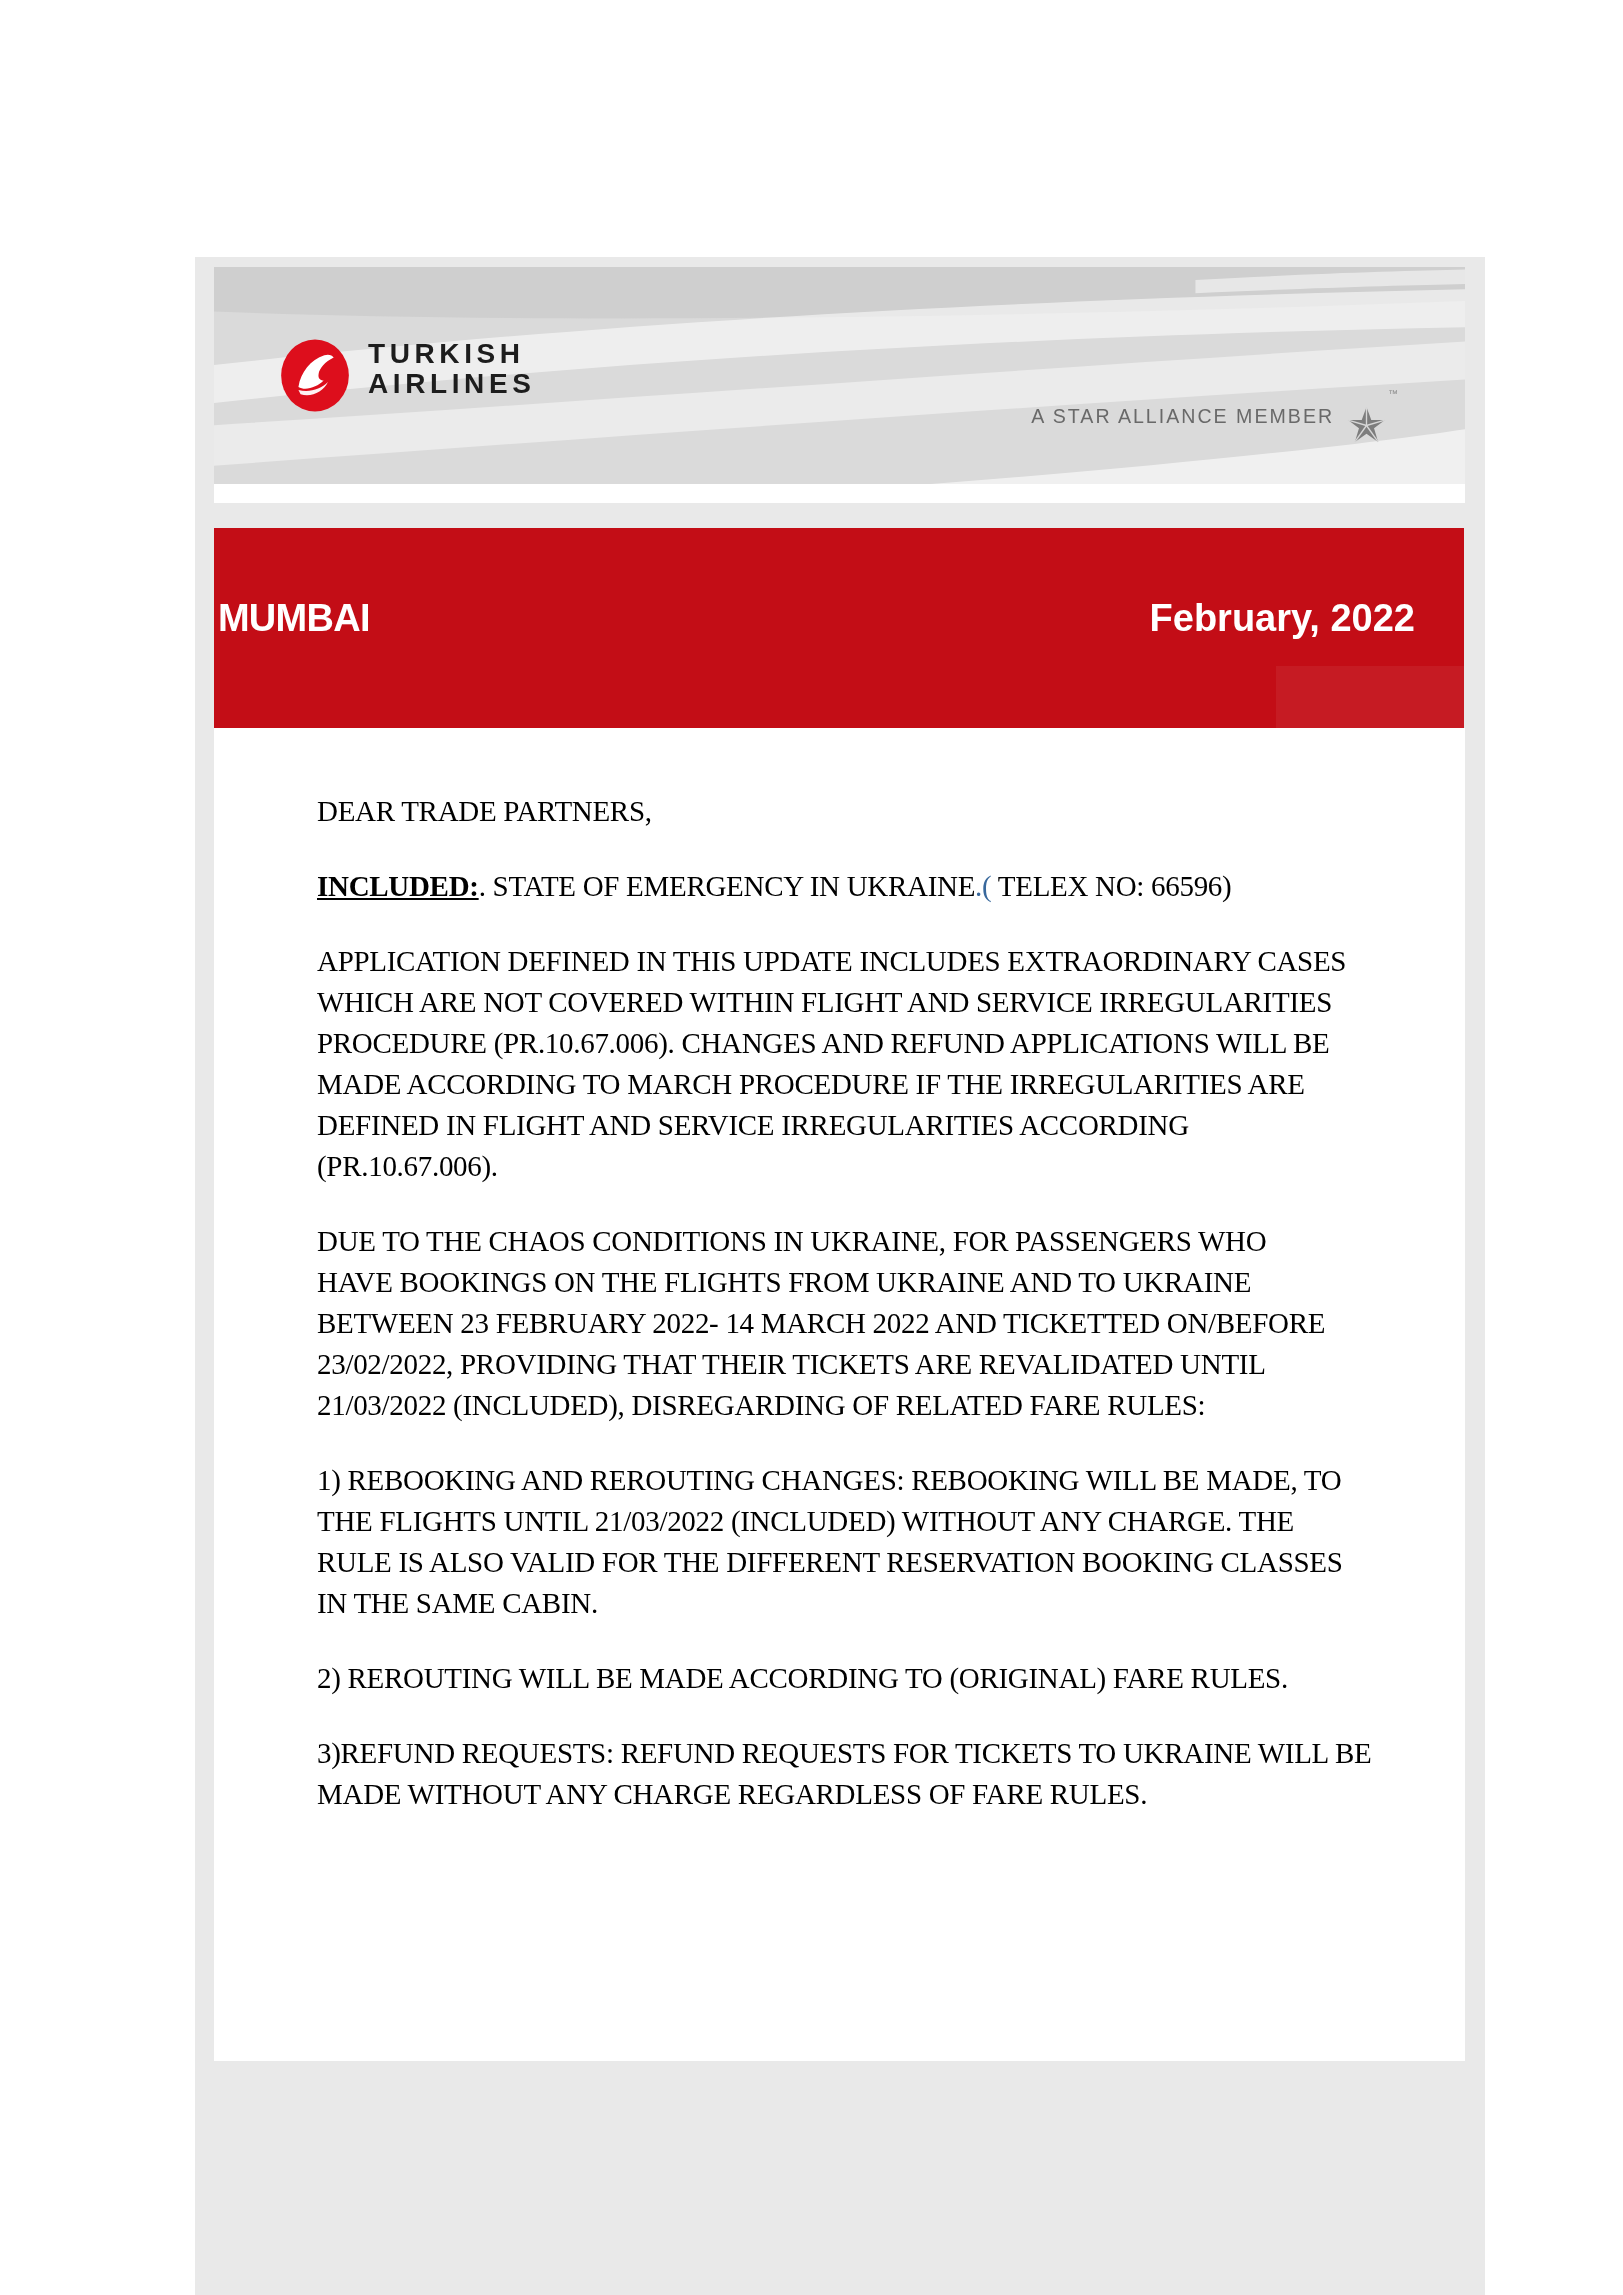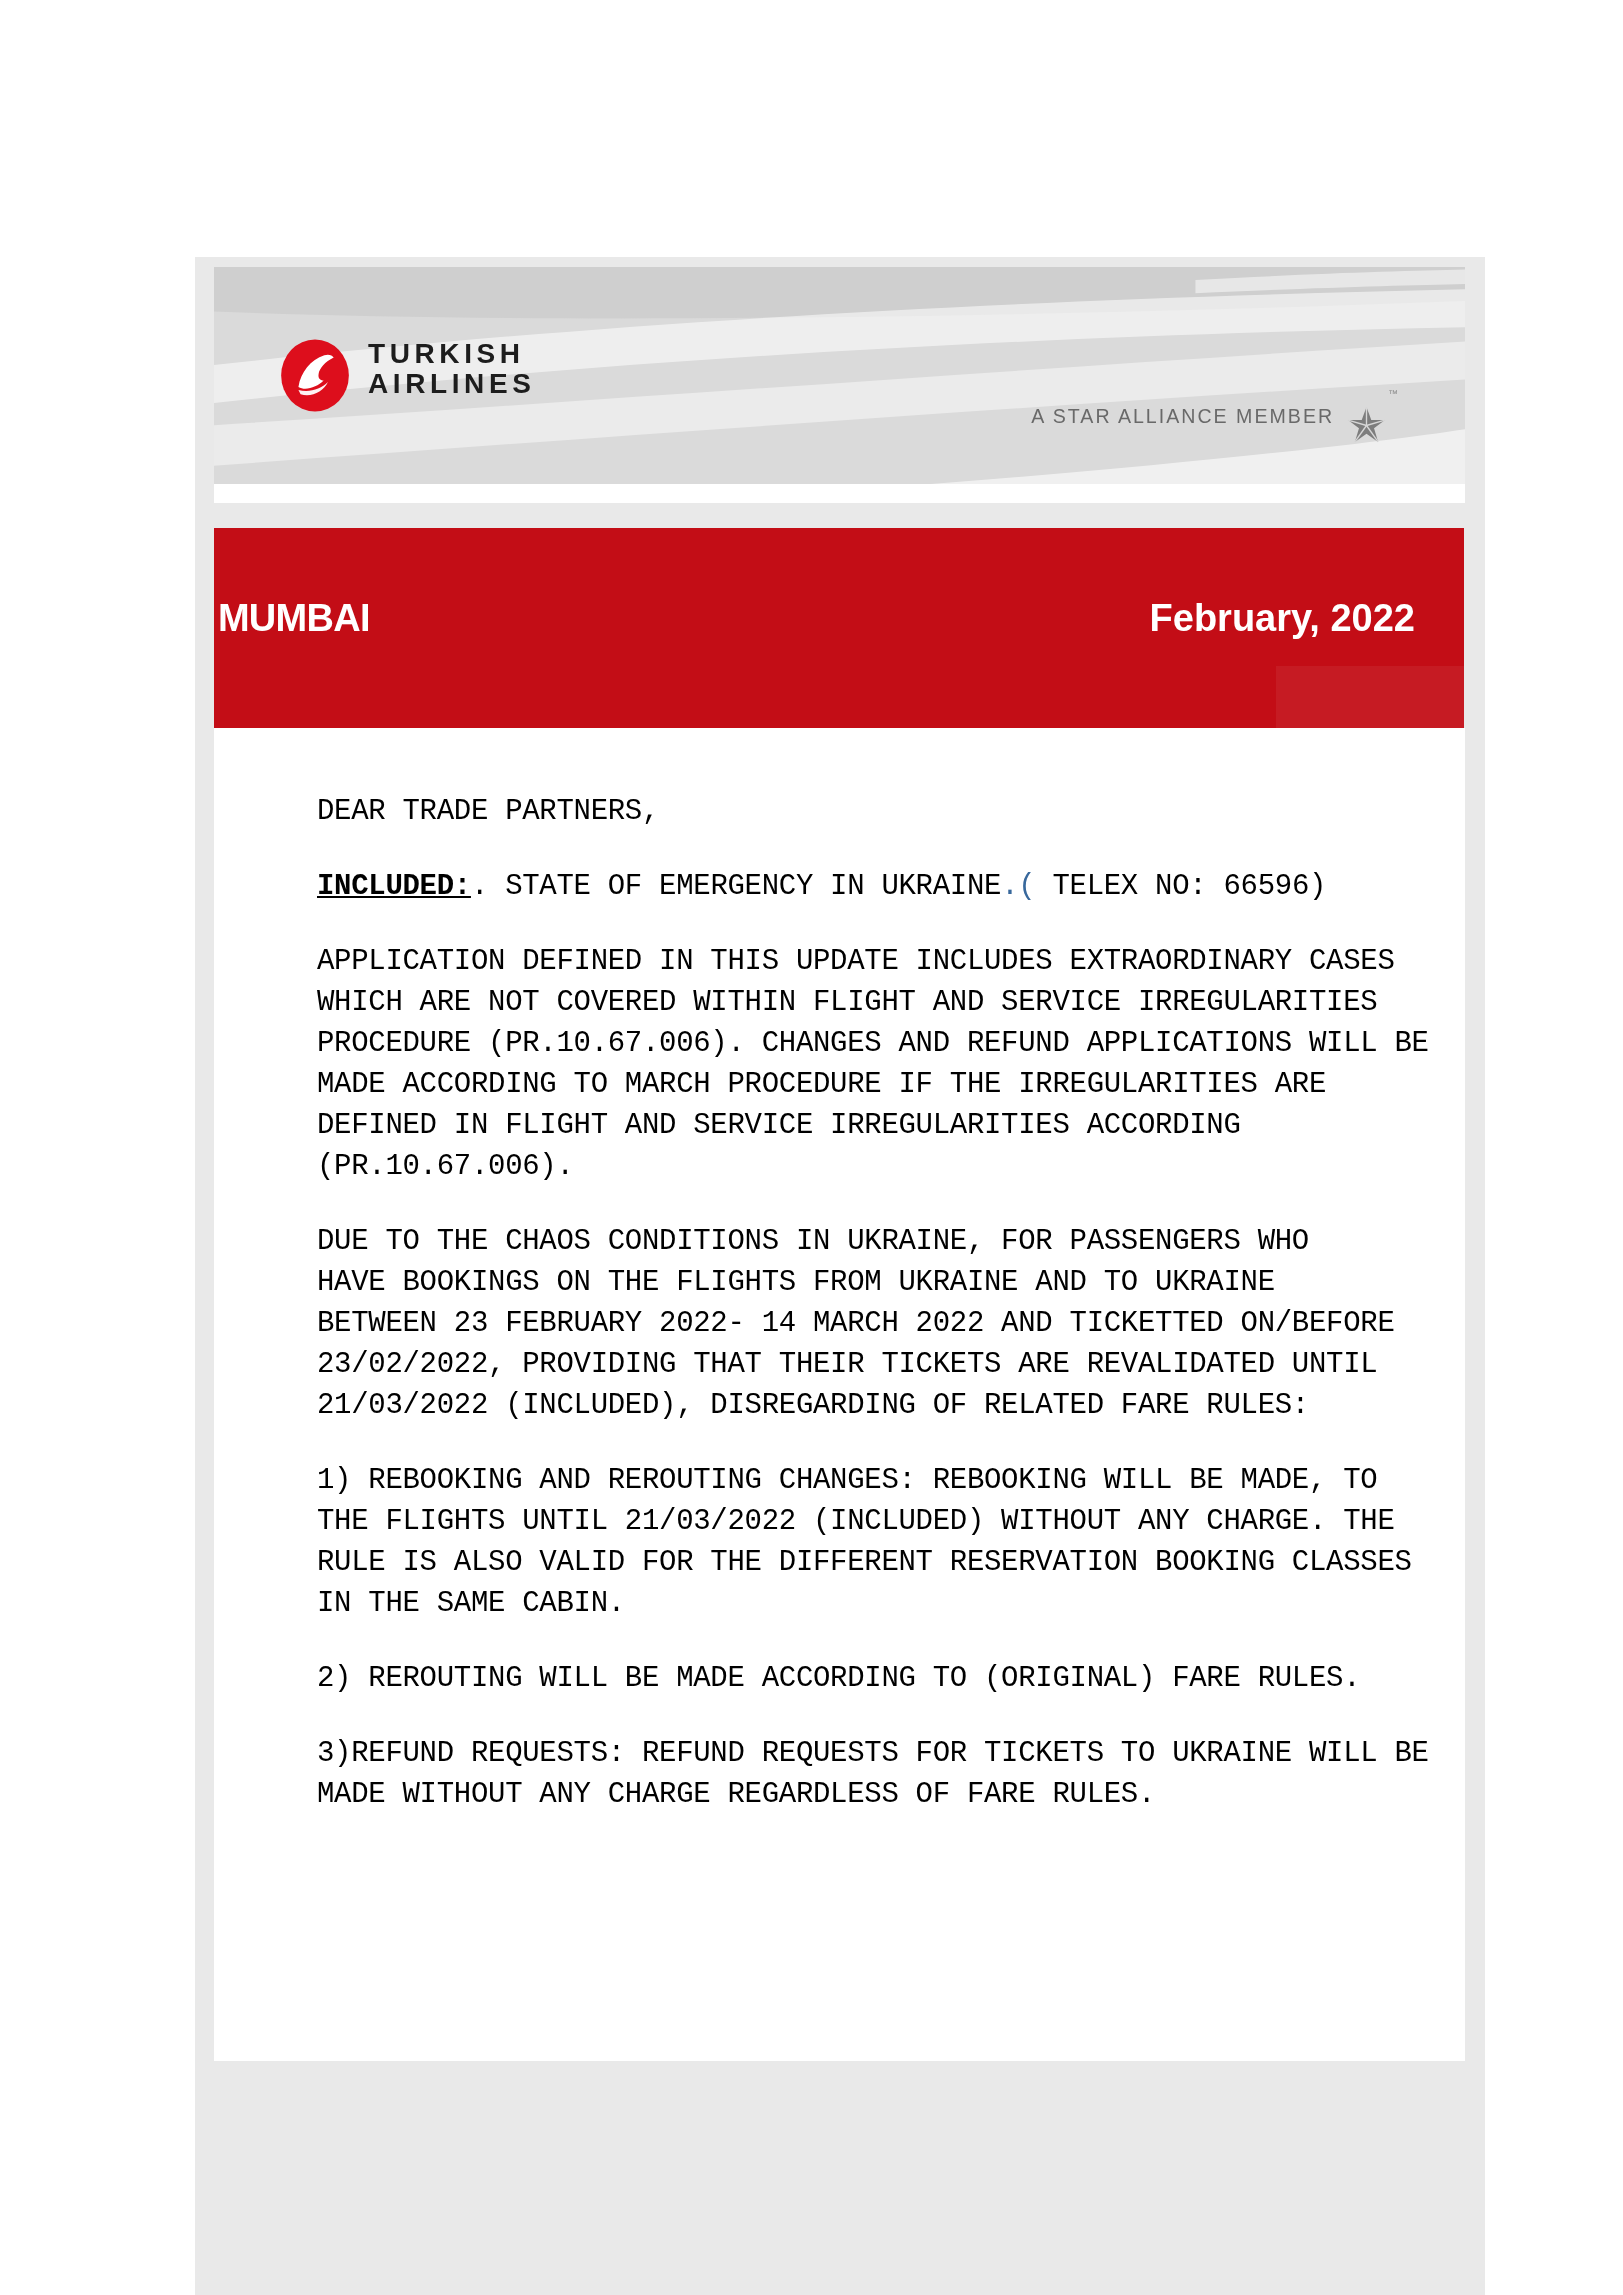--- a/index.html
+++ b/index.html
@@ -28,21 +28,21 @@
                 display:flex; align-items:center; justify-content:space-between; box-sizing:border-box;
                 padding:0 49px 19.6px 3.9px; color:#ffffff; font-weight:bold; font-size:38px; }
   .banner-left { letter-spacing:-0.7px; }
   .banner-right { letter-spacing:0px; }
   .banner-patch { position:absolute; right:0; bottom:0; width:188px; height:62px;
                   background:rgba(255,255,255,0.06); }
 
   
   .letter { width:1251px; height:1333px; background:#ffffff; box-sizing:border-box;
             padding:63px 59px 0 103px; overflow:hidden;
-            font-family:Liberation Mono, monospace; font-size:29px; line-height:41px;
+            font-family:Liberation Serif, serif; font-size:29px; line-height:41px;
             letter-spacing:-0.3px; color:#000000; }
   .para { margin:0 0 34px 0; }
   .line { white-space:nowrap; }
   .subject-label { font-weight:bold; text-decoration:underline; }
   .link-frag { color:#38689c; }
 </style>
 </head>
 <body>
 
 <div class="page">

